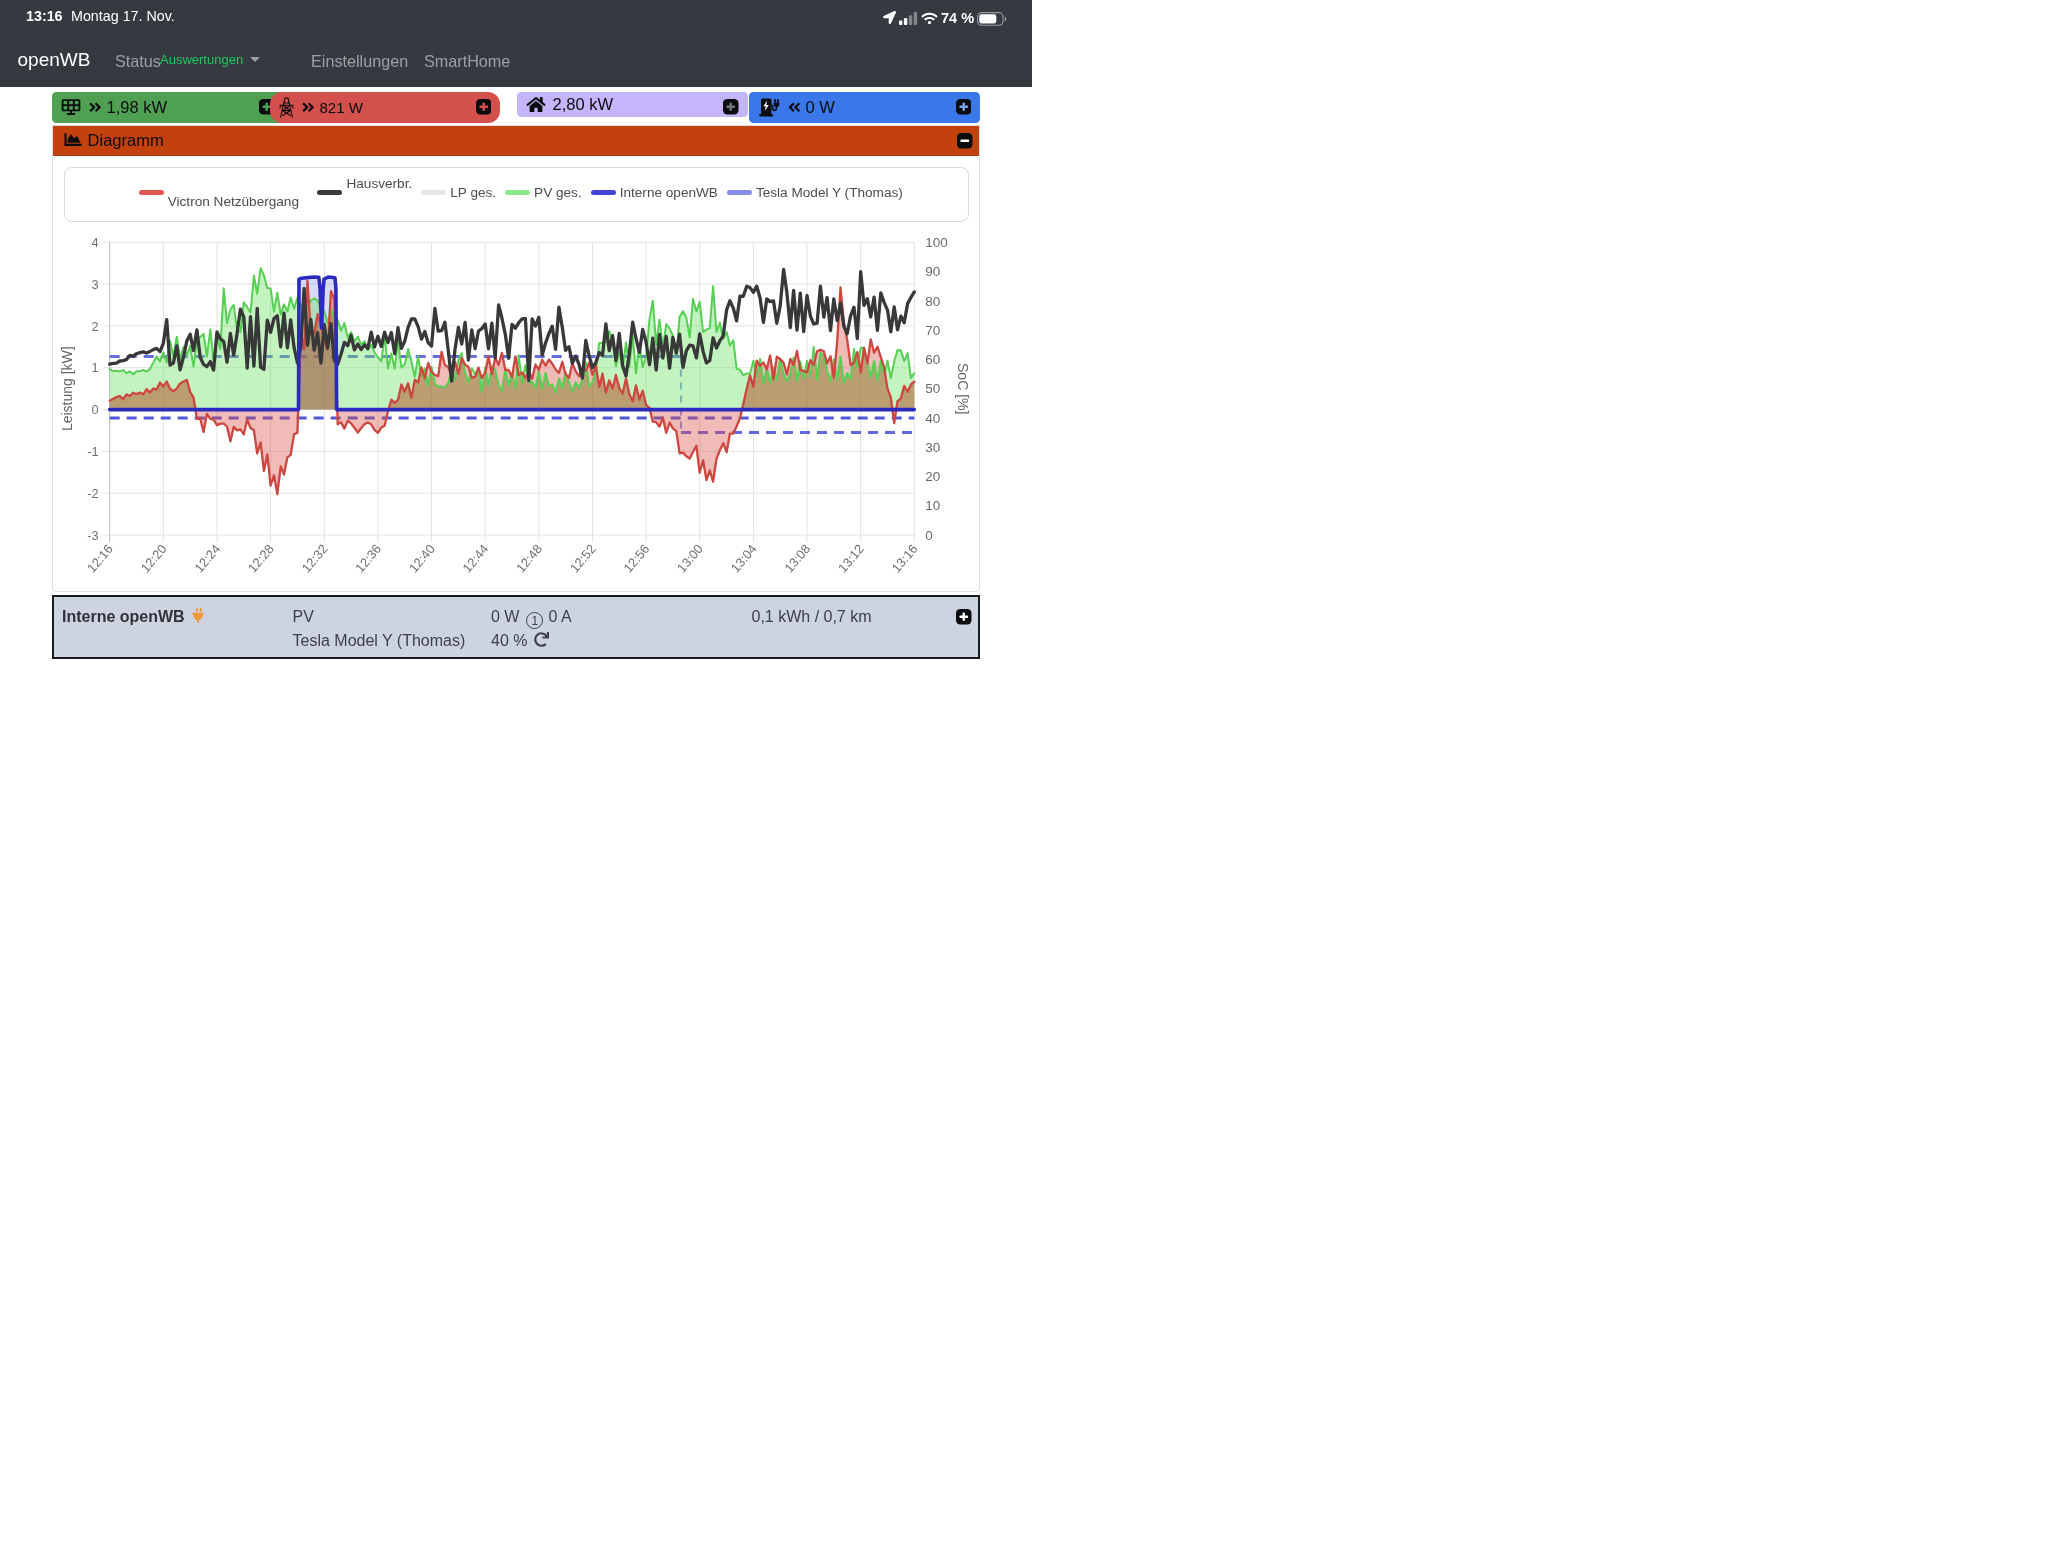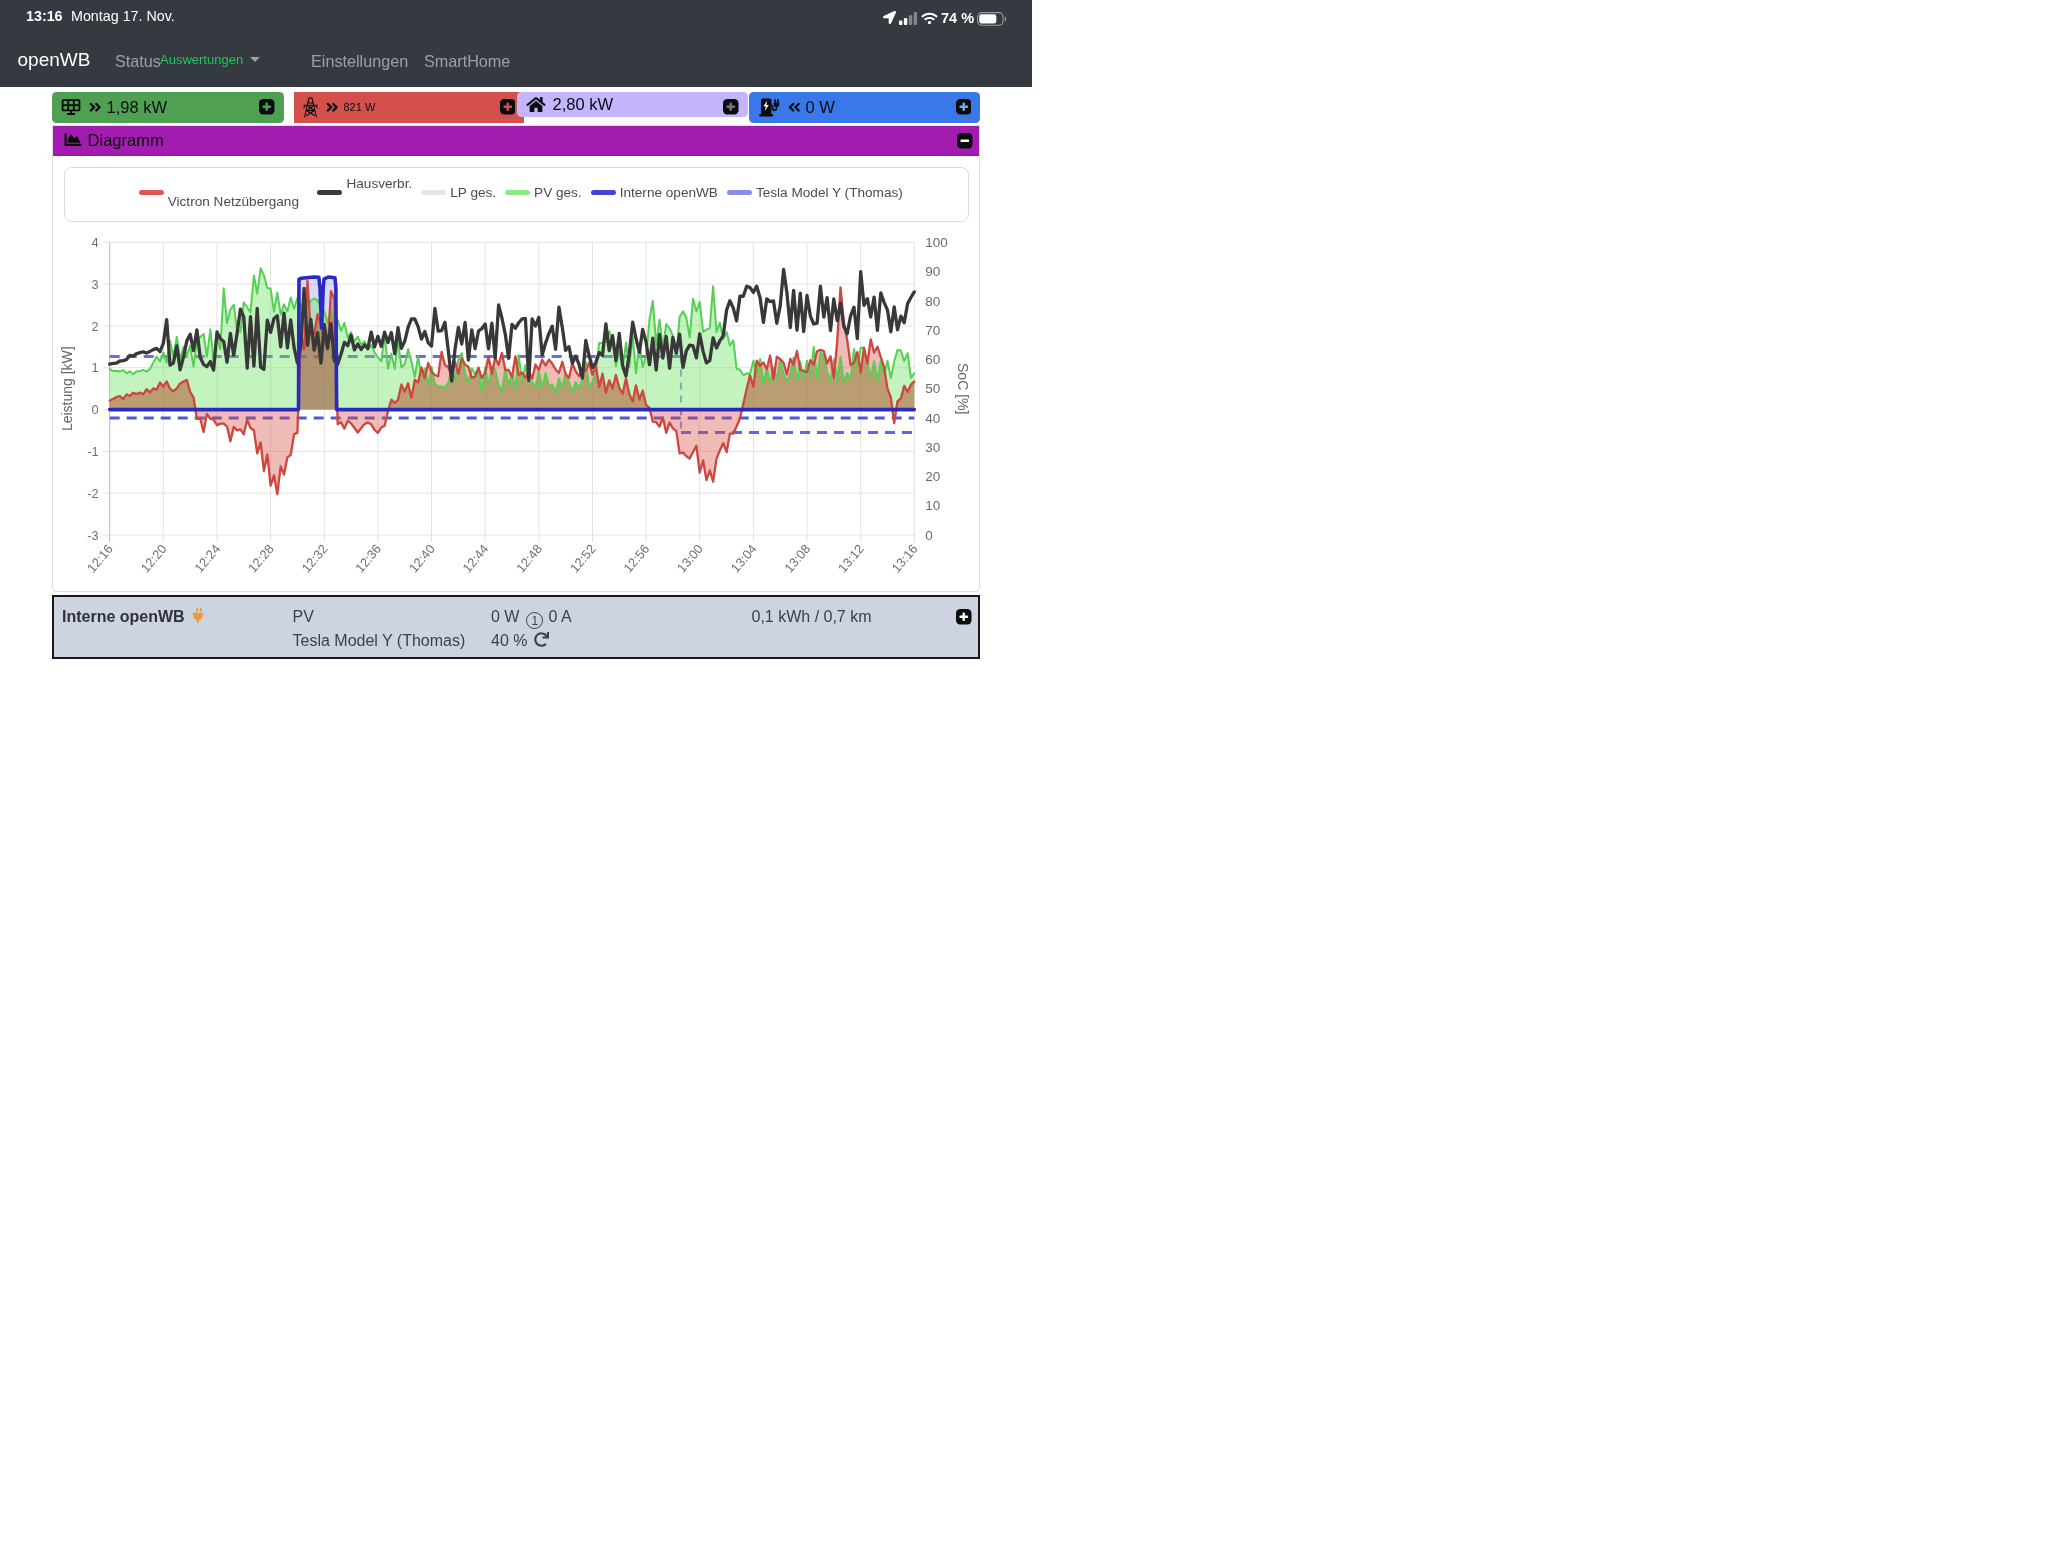--- a/index.html
+++ b/index.html
@@ -47,21 +47,21 @@
     </svg>
     <span>1,98&nbsp;kW</span>
     <div style="position:absolute;right:9px;top:7.8px;width:15.5px;height:15.5px">
       <svg style="position:absolute;left:0px;top:0px" width="15.5" height="15.5">
         <rect width="15.5" height="15.5" rx="4.2" fill="#0b0c0e"></rect>
         <rect x="3.4" y="6.5" width="8.7" height="2.4" rx="1" fill="#4fa052"></rect>
         <rect x="6.5" y="3.4" width="2.4" height="8.7" rx="1" fill="#4fa052"></rect>
       </svg>
     </div>
   </div>
-<div style="position:absolute;left:294px;top:91.5px;width:230px;height:31px;background:#d4504c;border-radius:0;display:flex;align-items:center;padding-left:9px;box-sizing:border-box;font-size:11px;color:#0b0c0e">
+<div style="position:absolute;left:270px;top:91.5px;width:230px;height:31px;background:#d4504c;border-radius:12px;display:flex;align-items:center;padding-left:9px;box-sizing:border-box;font-size:15px;color:#0b0c0e">
     <svg width="15" height="21" viewBox="0 0 15 21">
       <g stroke="#0b0c0e" stroke-width="1.1" fill="none">
         <path d="M6 1 h3 l1.2 5 h-5.4 z"></path>
         <path d="M4.8 6 L1.5 20.5 M10.2 6 L13.5 20.5"></path>
         <path d="M0.5 8.3 h14 M2.5 8.3 l-2 3 M12.5 8.3 l2 3"></path>
         <path d="M4.3 8.3 L10.9 13.5 M10.7 8.3 L4.1 13.5 M3.4 13.5 L11.8 18.7 M11.6 13.5 L3.2 18.7"></path>
         <path d="M3.6 13.5 h7.8"></path>
       </g>
     </svg>
     <svg width="14.5" height="14.5" viewBox="0 0 448 512" style="margin:0 4px 0 7px">
@@ -106,21 +106,21 @@
     <span>0&nbsp;W</span>
     <div style="position:absolute;right:9px;top:7.8px;width:15.5px;height:15.5px">
       <svg style="position:absolute;left:0px;top:0px" width="15.5" height="15.5">
         <rect width="15.5" height="15.5" rx="4.2" fill="#0b0c0e"></rect>
         <rect x="3.4" y="6.5" width="8.7" height="2.4" rx="1" fill="#79a5f2"></rect>
         <rect x="6.5" y="3.4" width="2.4" height="8.7" rx="1" fill="#79a5f2"></rect>
       </svg>
     </div>
   </div>
 <div style="position:absolute;left:52px;top:124.5px;width:928px;height:467.5px;border:1px solid rgba(0,0,0,.125);border-radius:0 0 4px 4px;box-sizing:border-box">
-  <div style="position:absolute;left:0;top:0;width:100%;height:30.6px;background:#a21caf;border-bottom:1px solid rgba(0,0,0,.125);box-sizing:border-box">
+  <div style="position:absolute;left:0;top:0;width:100%;height:30.6px;background:#c2410c;border-bottom:1px solid rgba(0,0,0,.125);box-sizing:border-box">
     <div style="position:absolute;left:10px;top:5px;font-size:16.5px;color:#0b0c0e"><svg width="20" height="17" viewBox="0 0 512 512" style="vertical-align:-2px">
           <path fill="#0b0c0e" d="M500 384c6.6 0 12 5.4 12 12v40c0 6.6-5.4 12-12 12H12c-6.6 0-12-5.4-12-12V76c0-6.6 5.4-12 12-12h40c6.6 0 12 5.4 12 12v308h436zM372.7 159.5L288 216l-85.3-113.7c-5.1-6.8-15.5-6.3-19.9 1L96 248v104h384l-89.9-187.8c-3.2-6.5-11.4-8.7-17.4-4.7z"></path>
         </svg> Diagramm</div>
     <svg style="position:absolute;left:904px;top:7.5px" width="15.5" height="15.5">
         <rect width="15.5" height="15.5" rx="4.2" fill="#0b0c0e"></rect>
         <rect x="3.4" y="6.5" width="8.7" height="2.4" rx="1" fill="#fff"></rect>
       </svg>
   </div>
 </div>
 <div style="position:absolute;left:63.5px;top:167px;width:905px;height:55px;border:1px solid #d9d9d9;border-radius:8px;box-sizing:border-box;font-size:13.6px;color:#4c4c4c">

